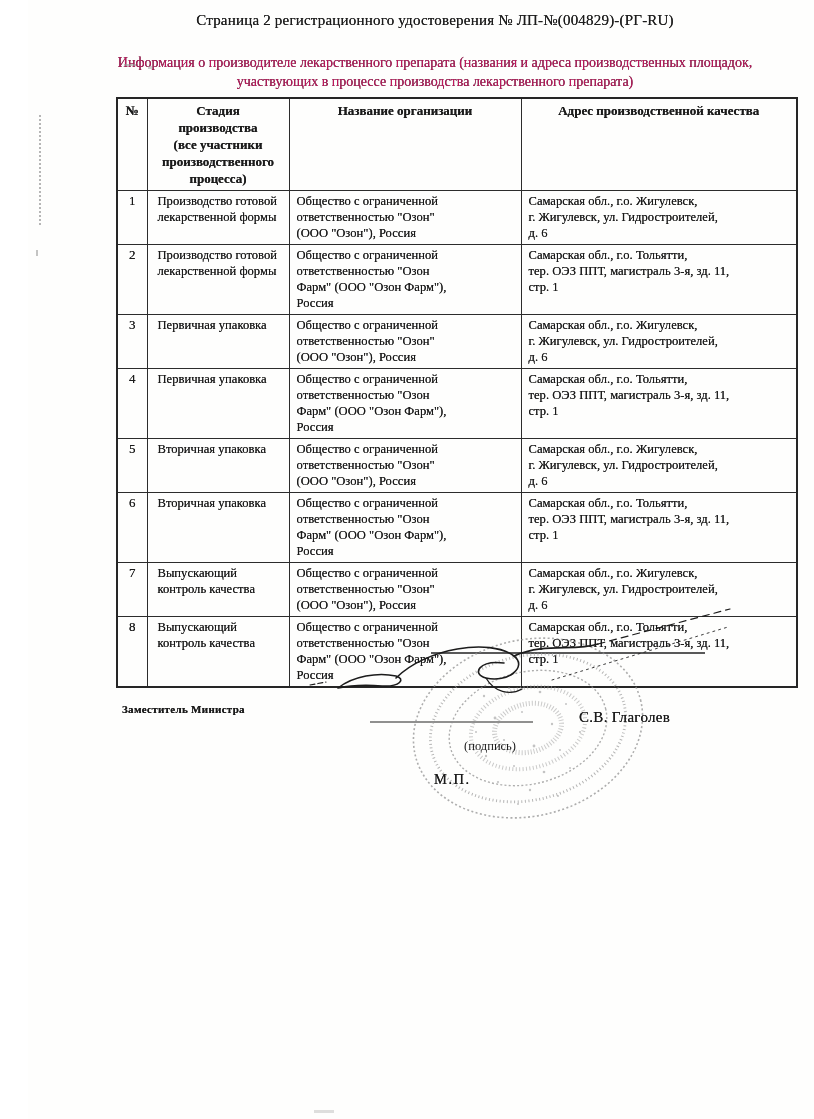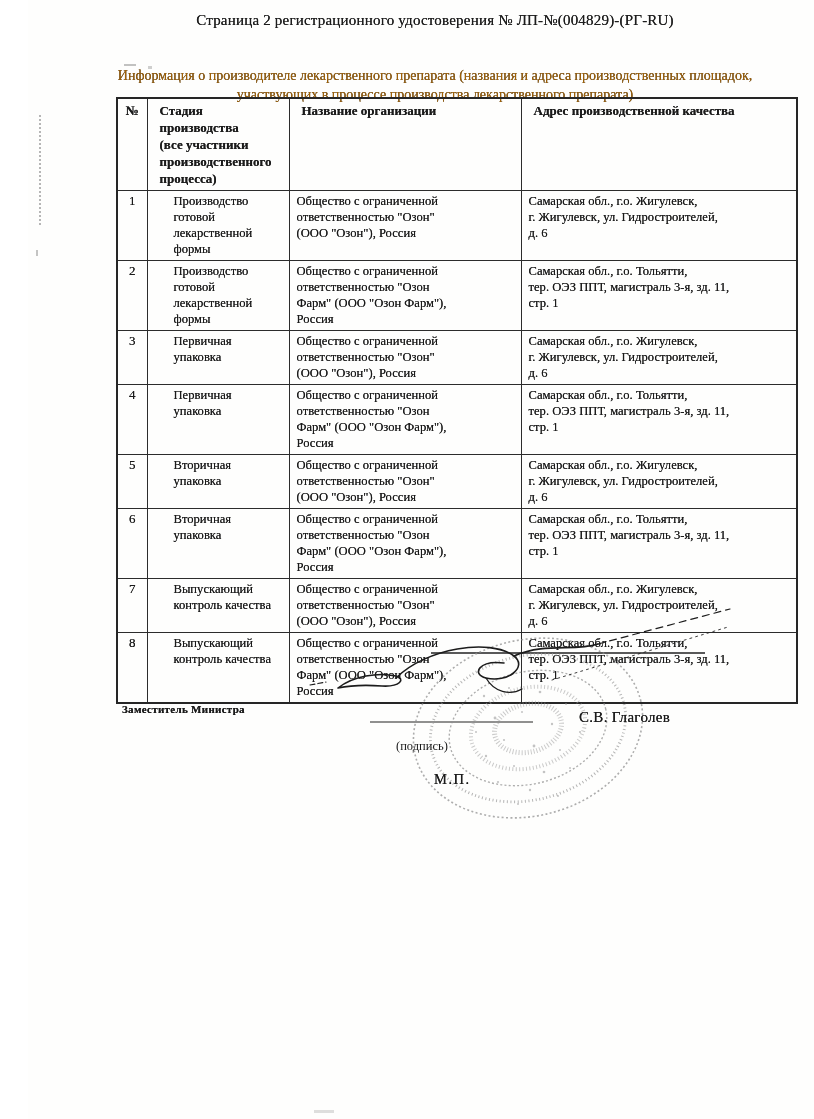--- a/index.html
+++ b/index.html
@@ -8,53 +8,53 @@
     background:#fefefd;color:#1b1b1b;
     font-family:"Liberation Serif","DejaVu Serif",serif;
     margin-left:28px;
   }
   .doc-title{
     position:absolute;top:12px;left:0;right:0;text-align:center;
     font-size:15px;letter-spacing:.2px;color:#1d1d1d;
     text-shadow:0 0 .5px #2a2a2a;
   }
   .doc-subtitle{
-    position:absolute;top:66px;left:40px;right:40px;text-align:center;
-    font-size:14px;line-height:19px;white-space:pre-line;color:#a16207;
+    position:absolute;top:53px;left:40px;right:40px;text-align:center;
+    font-size:14px;line-height:19px;white-space:pre-line;color:#be185d;
     text-shadow:0 0 .4px #2a2a2a;
   }
   table.reg{
     position:absolute;left:88px;top:97px;width:680px;
     border-collapse:collapse;table-layout:fixed;
     border:2px solid #262626;
   }
   table.reg th,table.reg td{
     border:1.4px solid #2c2c2c;vertical-align:top;
     white-space:pre-line;text-shadow:0 0 .35px #333;
   }
   table.reg th{
-    font-size:13px;font-weight:bold;text-align:left;
+    font-size:13px;font-weight:bold;text-align:center;
     padding:3px 12px;line-height:17px;
   }
   table.reg th.c-num{text-align:center;padding:3px 2px;}
   table.reg td{
     font-size:12.6px;line-height:16px;padding:2px 7px 3px;
   }
   table.reg td.c-num{text-align:center;font-size:13px;padding:2px 1px;}
-  table.reg td.c-stage{padding-left:26px;}
+  table.reg td.c-stage{padding-left:10px;}
   .sig-left{
     position:absolute;left:94px;top:703px;font-weight:bold;font-size:11px;
     letter-spacing:.3px;text-shadow:0 0 .5px #222;
   }
   .sig-name{
     position:absolute;left:551px;top:709px;font-weight:normal;font-size:15px;
     letter-spacing:.3px;text-shadow:0 0 .5px #222;z-index:3;
   }
   .sig-caption{
-    position:absolute;left:368px;top:739px;width:120px;text-align:left;
+    position:absolute;left:368px;top:739px;width:120px;text-align:right;
     font-size:12.5px;z-index:3;
   }
   .seal-caption{
     position:absolute;left:406px;top:771px;font-size:14.5px;
     letter-spacing:1.5px;z-index:3;text-shadow:0 0 .4px #222;
   }
   .sig-art{position:absolute;left:280px;top:600px;z-index:2;}
   .artifact{position:absolute;z-index:1;}
 </style>
 </head>

